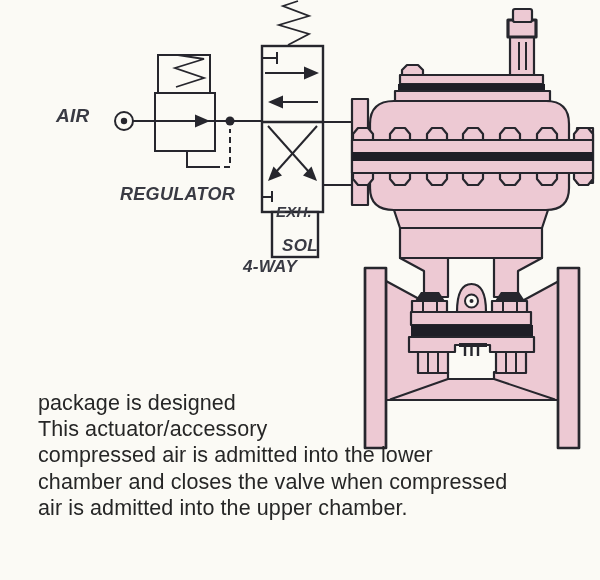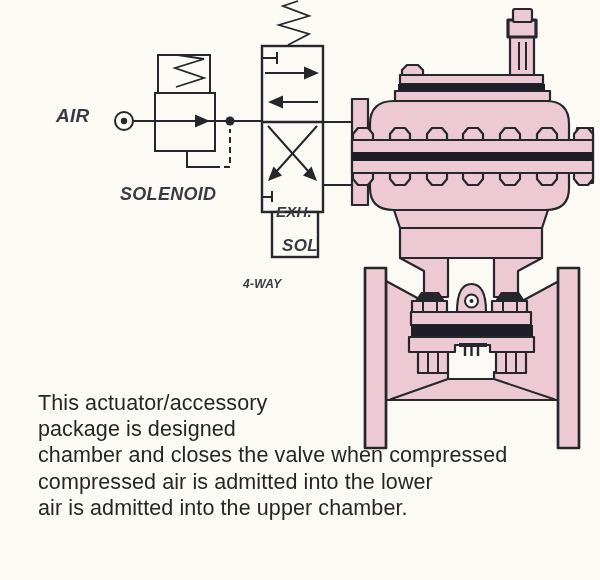--- a/index.html
+++ b/index.html
@@ -21,21 +21,21 @@
   .pk{fill:var(--valve_pink);stroke:var(--ink);stroke-width:2.2;stroke-linejoin:round;}
   .pk3{fill:var(--valve_pink);stroke:var(--ink);stroke-width:2.7;stroke-linejoin:round;}
   .band{fill:var(--band_black);stroke:none;}
   .thick{stroke-width:3.2;}
   
   .lbl{position:absolute;color:var(--label_ink);font-weight:700;letter-spacing:.3px;white-space:nowrap;font-style:italic;}
   .lbl-air{left:56px;top:106px;font-size:19px;line-height:20px;}
   .lbl-reg{left:120px;top:184px;font-size:18px;}
   .lbl-exh{left:276px;top:191px;font-size:15px;letter-spacing:.2px;margin-top:12px;}
   .lbl-sol{left:272px;top:236px;width:56px;text-align:center;font-size:17px;}
-  .lbl-4way{left:243px;top:275px;font-size:12px;line-height:18.5px;}
+  .lbl-4way{left:243px;top:258px;font-size:17px;line-height:18.5px;}
   .caption{position:absolute;left:38px;top:390px;color:var(--caption_ink);font-size:21.5px;line-height:26.2px;font-weight:400;letter-spacing:.1px;}
 </style>
 </head>
 <body>
 
 <div class="canvas">
 
   <svg width="600" height="580" viewBox="0 0 600 580">
 
     <g>
@@ -161,31 +161,31 @@
         <path d="M323,122 H352" class="ln"></path>
         <path d="M323,185 H352" class="ln"></path>
       </g>
     </g>
   </svg>
 
   <div class="lbl lbl-air">
     <div>AIR</div>
   </div>
 
-  <div class="lbl lbl-reg">SOLENOID</div>
+  <div class="lbl lbl-reg">REGULATOR</div>
 
   <div class="lbl lbl-exh">EXH.</div>
 
   <div class="lbl lbl-sol">SOL</div>
 
   <div class="lbl lbl-4way">
     <div>4-WAY</div>
   </div>
 
   <div class="caption">
+    <div>package is designed</div>
     <div>This actuator/accessory</div>
-    <div>package is designed</div>
+    <div>compressed air is admitted into the lower</div>
     <div>chamber and closes the valve when compressed</div>
-    <div>compressed air is admitted into the lower</div>
     <div>air is admitted into the upper chamber.</div>
   </div>
 
 </div>
 
 </body></html>

